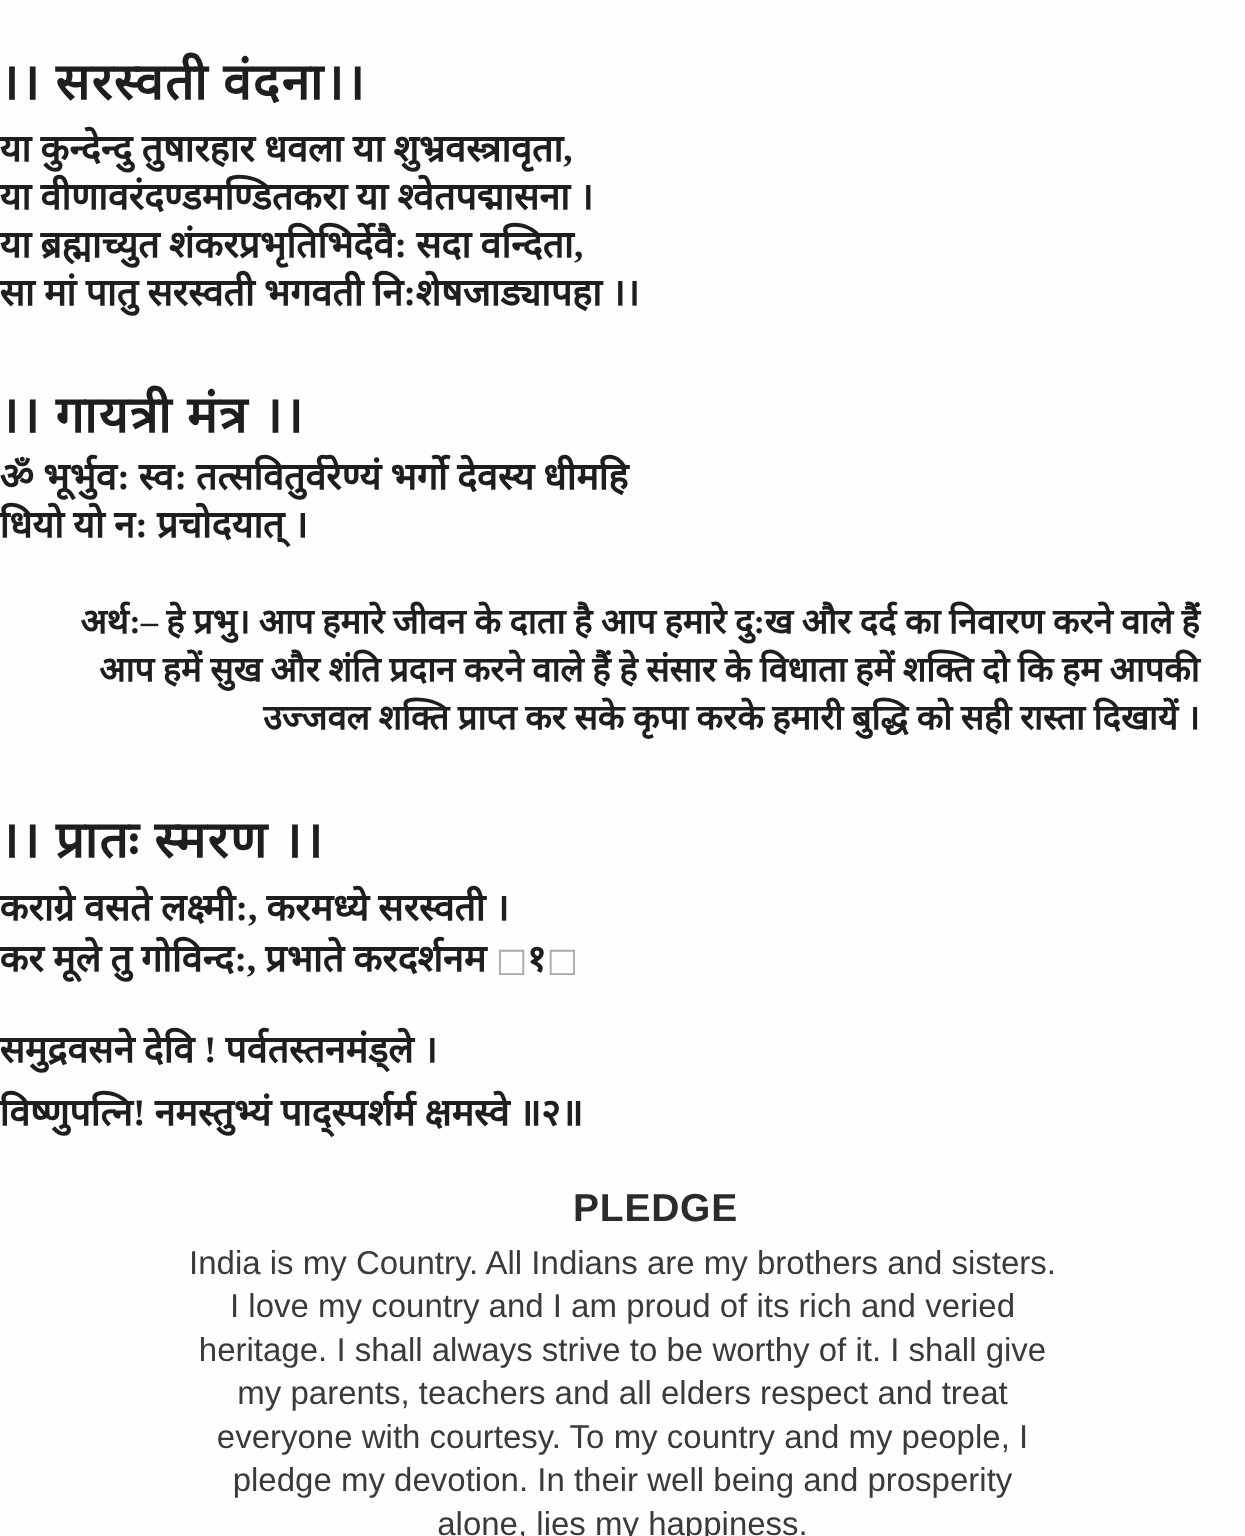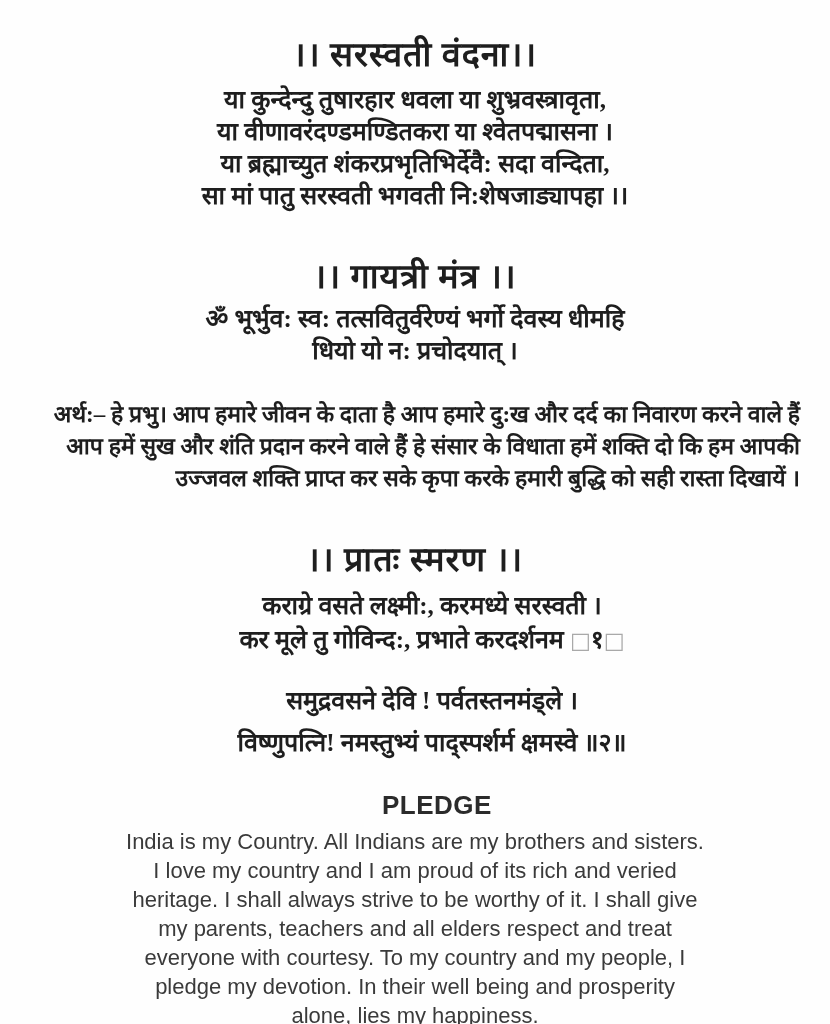--- a/index.html
+++ b/index.html
@@ -13,47 +13,46 @@
     height: 1024px;
     margin: 0 auto;
     background: #fefefe;
     color: #1e1e1e;
     overflow: hidden;
     box-sizing: border-box;
     padding-top: 30px;
     font-family: "Liberation Serif", "DejaVu Serif", serif;
   }
   .dev-heading {
-    text-align: center;
+    text-align: left;
     font-size: 34px;
     font-weight: 700;
     margin: 0 0 8px 0;
     letter-spacing: 1px;
   }
   .dev-line {
-    text-align: center;
     font-size: 25px;
     font-weight: 600;
     line-height: 32px;
     margin: 0;
   }
   .section { margin-bottom: 0; }
   .section-saraswati { margin-bottom: 40px; }
   .section-gayatri { margin-bottom: 32px; }
   .section-gayatri .dev-heading { margin-bottom: 5px; }
   .meaning {
     font-size: 23px;
     font-weight: 600;
     line-height: 32px;
     margin: 0 30px 40px 34px;
     text-align: right;
   }
   .section-pratah .dev-heading { }
   .verse { margin-bottom: 22px; }
-  .verse .dev-line { line-height: 34px; padding-left: 34px; }
+  .verse .dev-line { line-height: 34px; }
   .verse-2 .dev-line { line-height: 42px; }
   .tofu {
     color: #a9a9a9;
     font-family: "DejaVu Sans", sans-serif;
     font-size: 22px;
   }
   .pledge {
     margin-top: 26px;
     font-family: "Liberation Sans", "DejaVu Sans", sans-serif;
   }

